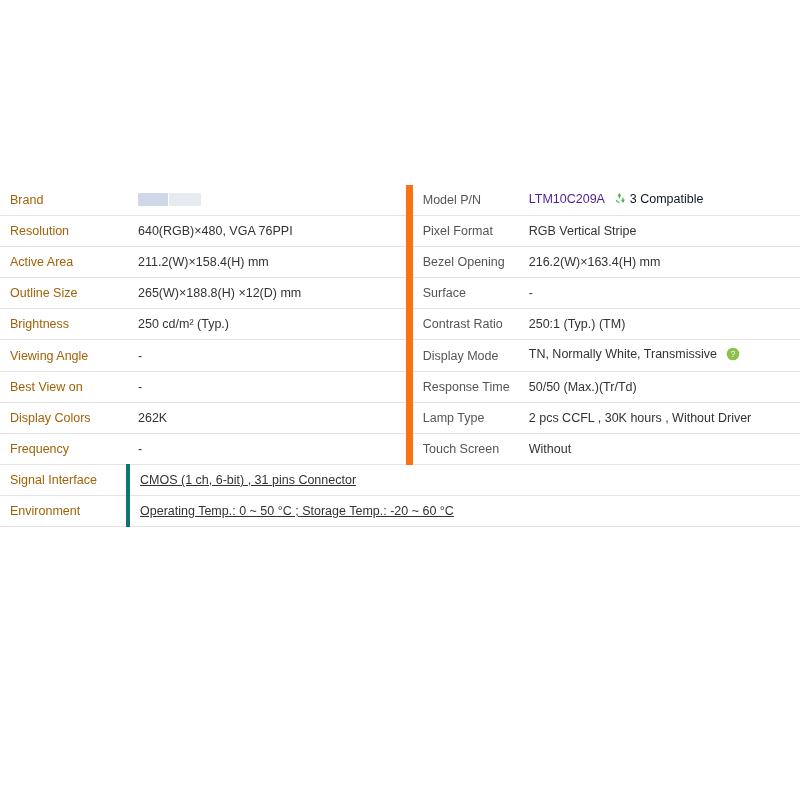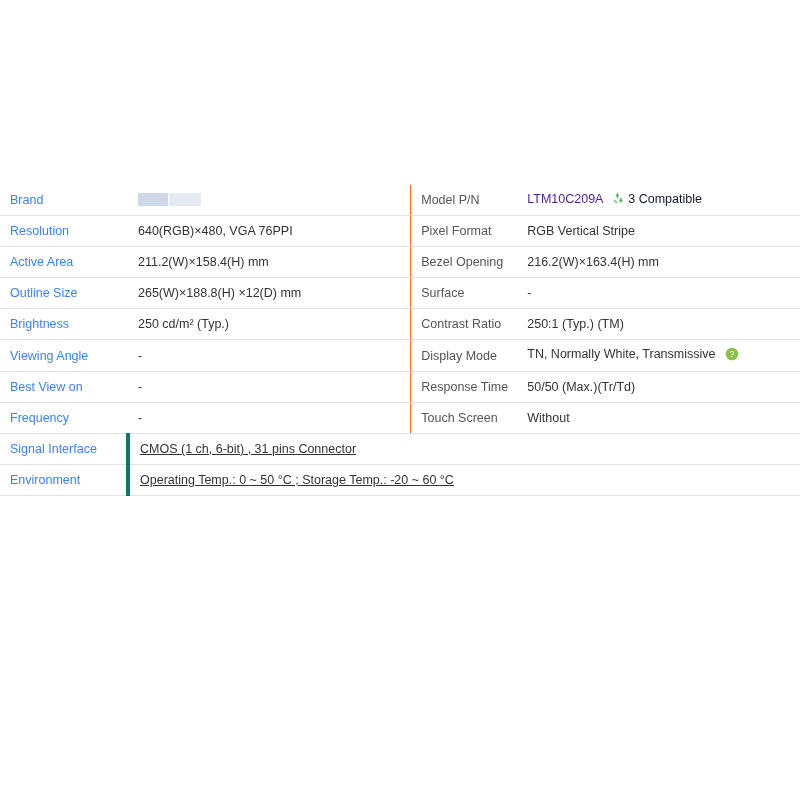--- a/index.html
+++ b/index.html
@@ -23,32 +23,32 @@
     font-size: 12.5px;
     color: #333333;
   }
   table.spec td {
     border-bottom: 1px solid #e3e3e3;
     padding: 7px 8px 7px 10px;
     vertical-align: middle;
     height: 16px;
   }
   td.label {
-    color: #3b82f6;
+    color: #a16207;
     width: 110px;
     font-size: 12.5px;
   }
   td.value {
     color: #333333;
     font-size: 12.5px;
   }
   td.label-right {
     color: #555555;
     width: 88px;
-    border-left: 1px solid #f97316;
+    border-left: 7px solid #f97316;
     font-size: 12.5px;
   }
   td.value-right {
     color: #333333;
     font-size: 12.5px;
   }
   .vline-col {
     border-left: 4px solid #0f766e;
     text-decoration: underline;
   }
@@ -154,20 +154,26 @@
         </td>
       </tr>
 
       <tr>
         <td class="label">Best View on</td>
         <td class="value">-</td>
         <td class="label-right">Response Time</td>
         <td class="value-right">50/50 (Max.)(Tr/Td)</td>
       </tr>
 
+      <tr>
+        <td class="label">Display Colors</td>
+        <td class="value">262K</td>
+        <td class="label-right">Lamp Type</td>
+        <td class="value-right">2 pcs CCFL , 30K hours , Without Driver</td>
+      </tr>
 
       <tr>
         <td class="label">Frequency</td>
         <td class="value">-</td>
         <td class="label-right">Touch Screen</td>
         <td class="value-right">Without</td>
       </tr>
 
 
       <tr>

